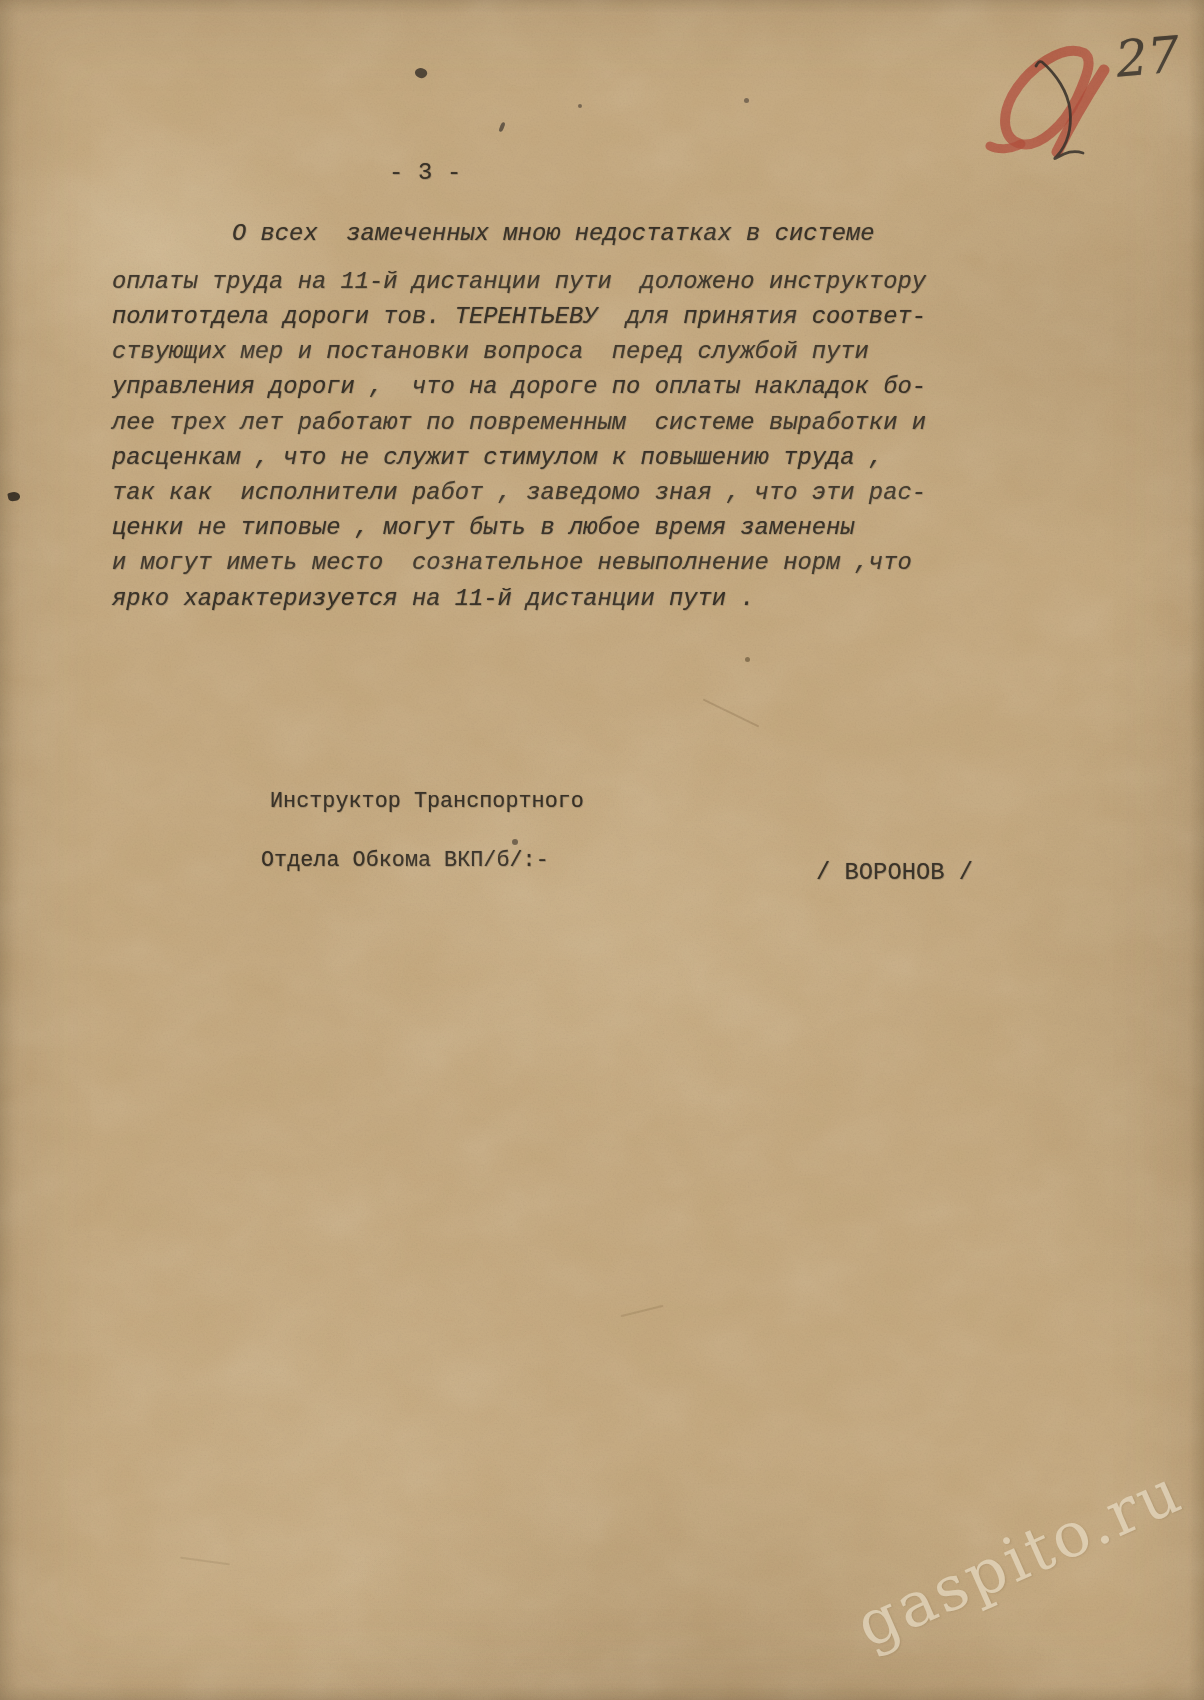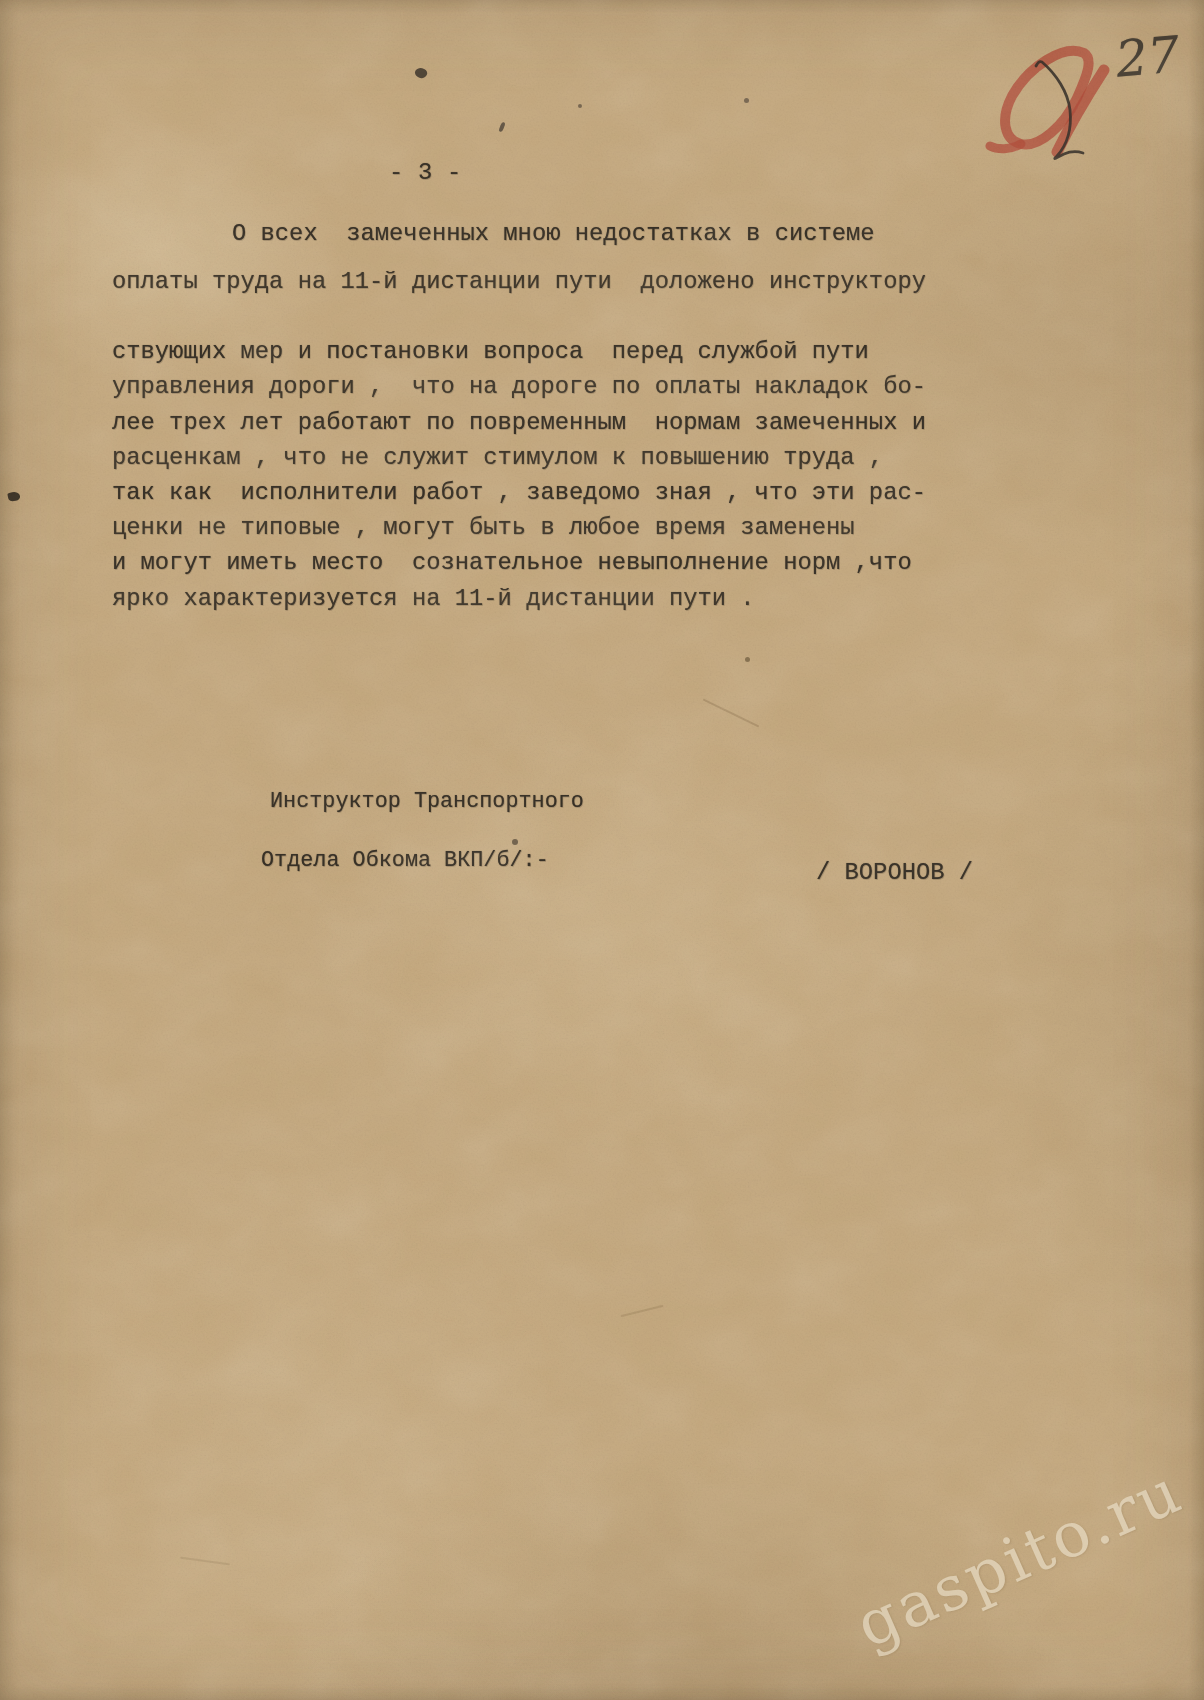--- a/index.html
+++ b/index.html
@@ -31,21 +31,21 @@
     font-family: "Liberation Mono", "DejaVu Sans Mono", monospace;
     font-size: 23.8px;
     line-height: 26px;
     color: var(--ink, #352e24);
     white-space: pre;
     text-shadow: 0 0 1px rgba(53,46,36,0.55), 0.7px 0.7px 0 rgba(53,46,36,0.18);
     z-index: 2;
   }
   .pgnum { left: 389px; top: 160px; letter-spacing: 0.2px; }
   .bodytext { position: absolute; left: 112px; top: 221px; width: 860px; height: 400px; z-index: 2; }
-  .line { position: absolute; left: 0; }
+  .line { position: absolute; left: 0; font-style: italic; }
   .line.l0  { top: 0;    left: 120px; }
   .line.l1  { top: 48px;  }
   .line.l2  { top: 83px;  }
   .line.l3  { top: 118px; }
   .line.l4  { top: 153px; }
   .line.l5  { top: 189px; }
   .line.l6  { top: 224px; }
   .line.l7  { top: 259px; }
   .line.l8  { top: 294px; text-align: right; }
   .line.l9  { top: 329px; }
@@ -100,23 +100,24 @@
 </head>
 <body>
 
 <div class="page">
 
   <div class="typed pgnum">- 3 -</div>
 
   <div class="bodytext">
     <div class="typed line l0">О всех  замеченных мною недостатках в системе</div>
     <div class="typed line l1">оплаты труда на 11-й дистанции пути  доложено инструктору</div>
+    <div class="typed line l2">политотдела дороги тов. ТЕРЕНТЬЕВУ  для принятия соответ-</div>
     <div class="typed line l3">ствующих мер и постановки вопроса  перед службой пути</div>
     <div class="typed line l4">управления дороги ,  что на дороге по оплаты накладок бо-</div>
-    <div class="typed line l5">лее трех лет работают по повременным  нормам замеченных и</div>
+    <div class="typed line l5">лее трех лет работают по повременным  системе выработки и</div>
     <div class="typed line l6">расценкам , что не служит стимулом к повышению труда ,</div>
     <div class="typed line l7">так как  исполнители работ , заведомо зная , что эти рас-</div>
     <div class="typed line l8">ценки не типовые , могут быть в любое время заменены</div>
     <div class="typed line l9">и могут иметь место  сознательное невыполнение норм ,что</div>
     <div class="typed line l10">ярко характеризуется на 11-й дистанции пути .</div>
   </div>
 
   <div class="typed sig-role1">Инструктор Транспортного</div>
   <div class="typed sig-role2">Отдела Обкома ВКП/б/:-</div>
   <div class="typed sig-name">/ ВОРОНОВ /</div>

